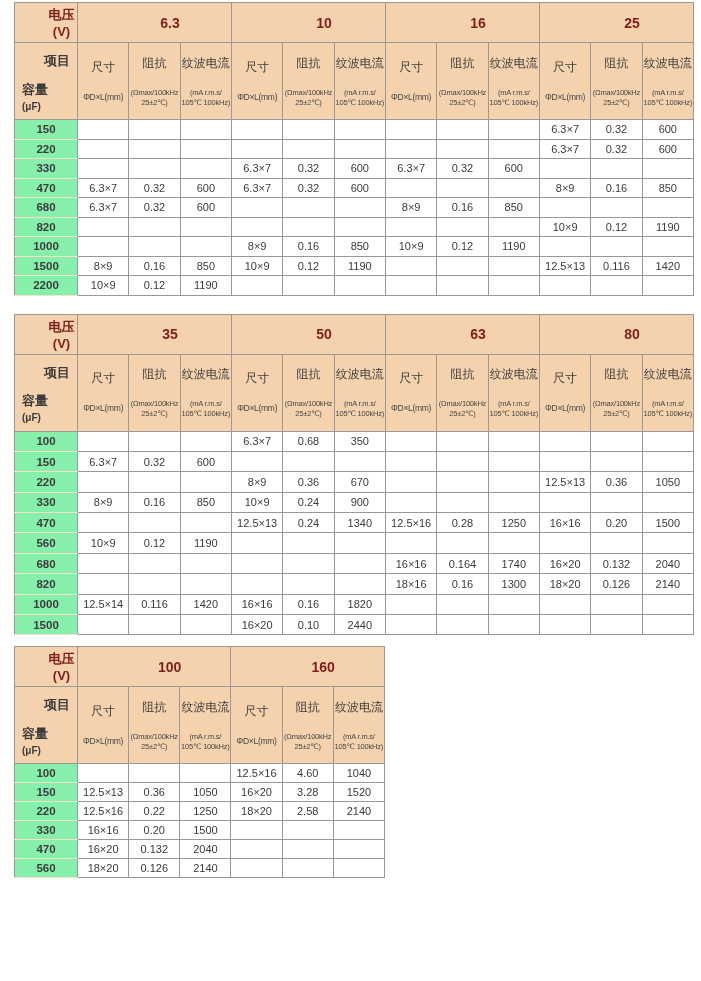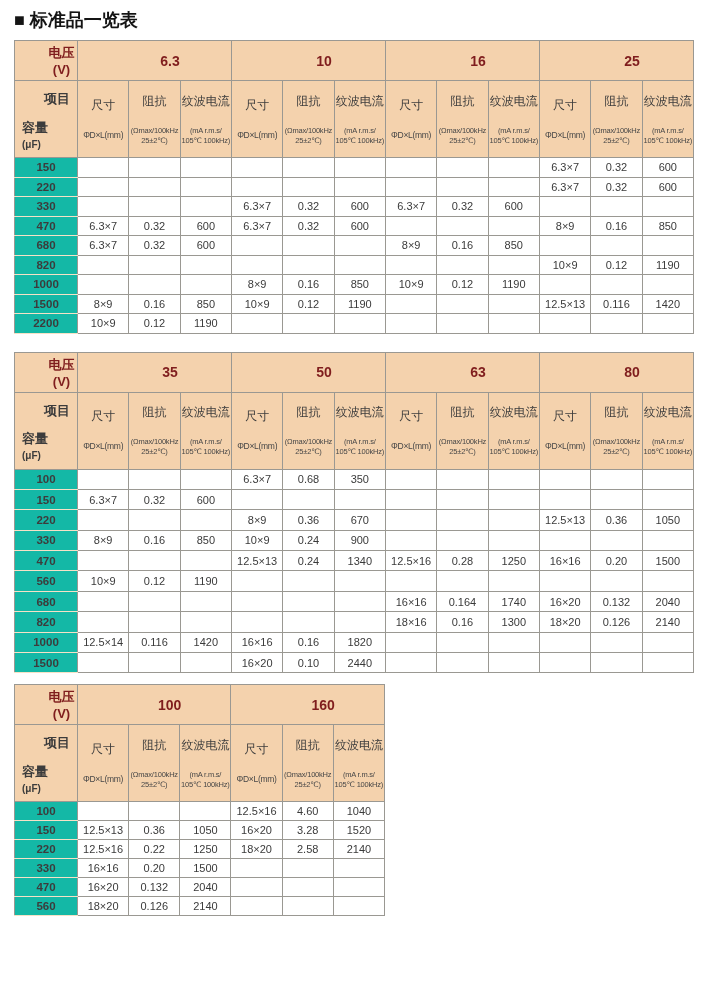--- a/index.html
+++ b/index.html
@@ -45,33 +45,32 @@
         #9e9285 calc(50% - 0.6px),
         #9e9285 calc(50% + 0.6px),
         rgba(0,0,0,0) calc(50% + 0.6px)),
       #f4d2ad;
   }
   .ditem{position:absolute;top:9px;right:7px;font-size:13px;font-weight:bold;color:#3c3c3c;}
   .dcap{position:absolute;bottom:5px;left:7px;font-size:13px;font-weight:bold;
         color:#3c3c3c;text-align:left;line-height:1.25;}
   .dcap .unit{font-size:10px;font-weight:bold;}
   td.cap{
-    background:#14b8a6;font-weight:bold;font-size:11.5px;color:#3c3c3c;
+    background:#86efac;font-weight:bold;font-size:11.5px;color:#3c3c3c;
     border-top-color:#f6e1c6;border-bottom-color:#f6e1c6;
   }
   td.dc{background:#ffffff;font-size:11px;color:#3a3a3a;white-space:nowrap;}
   #tbl0 tbody tr{height:19.5px;}
   #tbl1 tbody tr{height:20.4px;}
   #tbl2 tbody tr{height:19px;}
 </style>
 </head>
 <body>
 
 <div class="page">
-  <h2 class="subtitle">■ 标准品一览表</h2>
   <table id="tbl0" class="spec w12">
       <colgroup>
         <col style="width:63px">
         <col>
         <col>
         <col>
         <col>
         <col>
         <col>
         <col>

